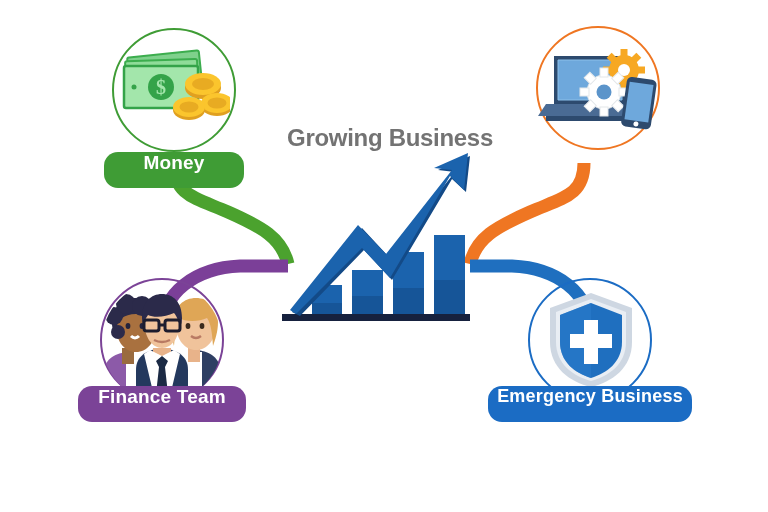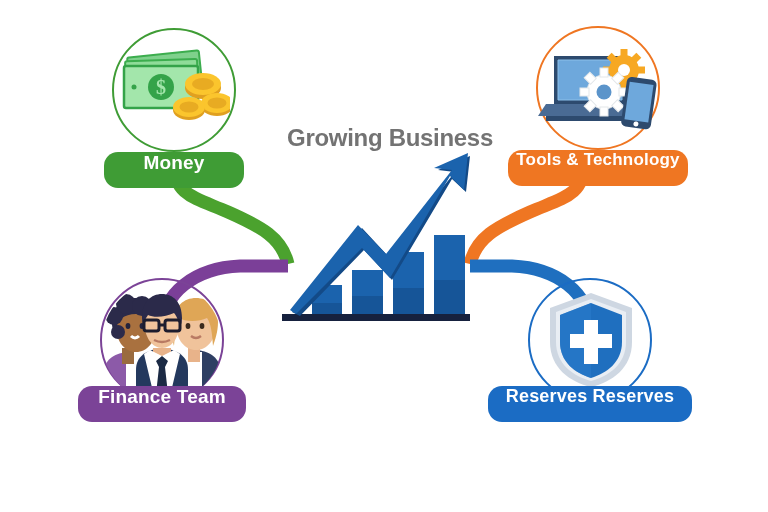--- a/index.html
+++ b/index.html
@@ -209,23 +209,20 @@
         </g>
         <circle cx="0" cy="0" r="7.5" fill="#5b94ca"></circle>
       </g>
 
       <g transform="rotate(8 100 58)">
         <rect x="86" y="34" width="30" height="50" rx="5" fill="#2d4a6e"></rect>
         <rect x="89" y="39" width="24" height="38" fill="#6ea8dc"></rect>
         <circle cx="101" cy="80" r="2.5" fill="#ffffff"></circle>
       </g>
     </svg>
-    <div class="badge" style="left:0px; top:124px; width:180px; height:36px; background:#ef7622; font-size:17px;">
-      <span>Tools &amp; Technology</span>
-    </div>
   </div>
 
   <div class="node" style="left:78px; top:278px; width:168px; height:140px;text-decoration:underline;">
     <div class="ring" style="left:22px; top:0px; width:124px; height:124px; border-width:2.5px; border-color:#7b4397;"></div>
     <svg class="icon-svg" style="left:20px; top:12px;" width="128" height="106" viewBox="0 0 128 106" clip-path="url(#teamclip)">
       <defs>
         <clipPath id="teamclip">
             <circle cx="64" cy="52" r="60"></circle>
           </clipPath>
       </defs>
@@ -283,17 +280,17 @@
   <div class="node" style="left:488px; top:278px; width:204px; height:140px;">
     <div class="ring" style="left:40px; top:0px; width:124px; height:124px; border-width:2.5px; border-color:#1b6cc4;"></div>
     <svg class="icon-svg" style="left:58px; top:12px;" width="90" height="100" viewBox="0 0 90 100">
       <path d="M45 3 L86 18 v34 c0 26 -20 40 -41 45 C24 92 4 78 4 52 V18 z" fill="#ced7e2"></path>
       <path d="M45 9 L80 22 v30 c0 22 -17 34 -35 39 C27 86 10 74 10 52 V22 z" fill="#e9eef4"></path>
       <path d="M45 13 L76 25 v27 c0 20 -15 31 -31 36 C29 83 14 72 14 52 V25 z" fill="#1f6fbf"></path>
       <path d="M45 13 L45 88 C29 83 14 72 14 52 V25 z" fill="#2a7ccc" opacity="0.55"></path>
       <path d="M38 30 h14 v14 h14 v14 h-14 v16 h-14 v-16 h-14 v-14 h14 z" fill="#ffffff"></path>
     </svg>
     <div class="badge" style="left:0px; top:108px; width:204px; height:36px; background:#1b6cc4; font-size:18px;">
-      <span>Reserves Reserves</span>
+      <span>Emergency Business</span>
     </div>
   </div>
 
 </div>
 
 </body></html>

